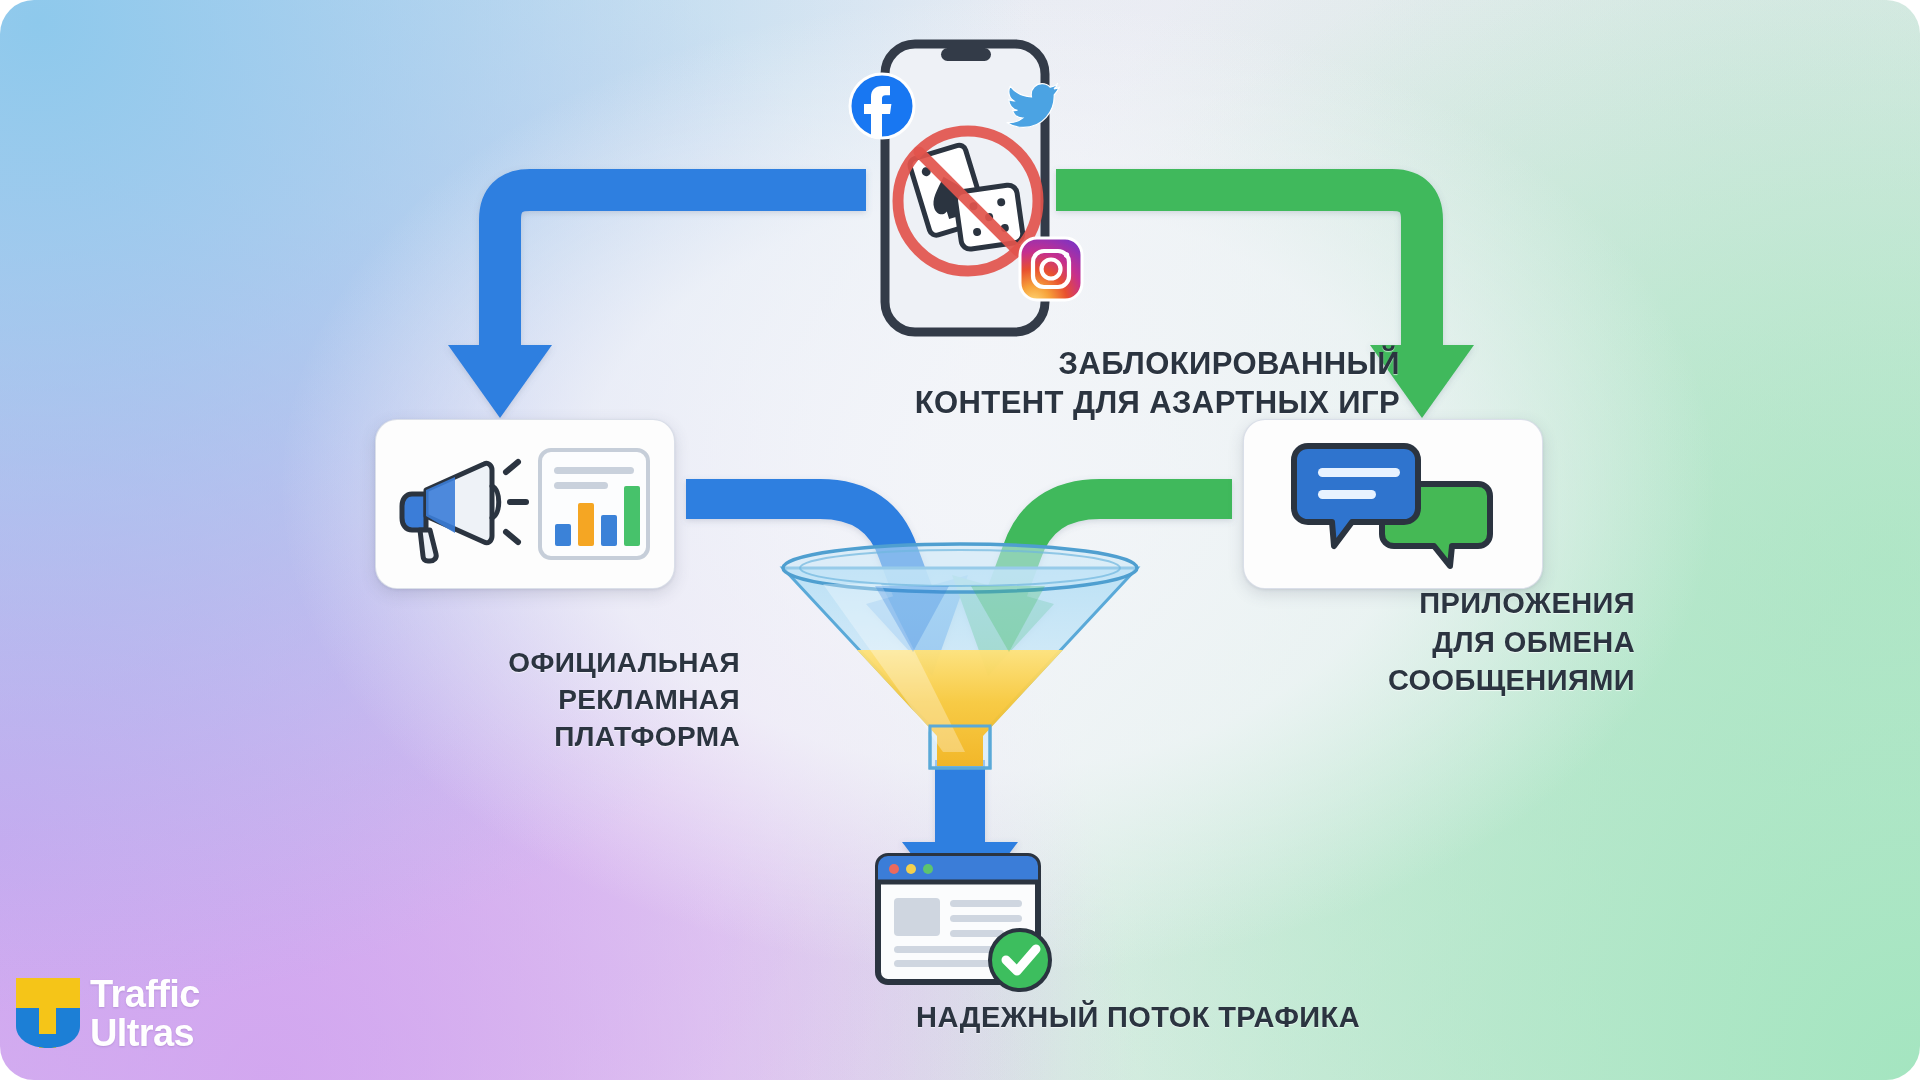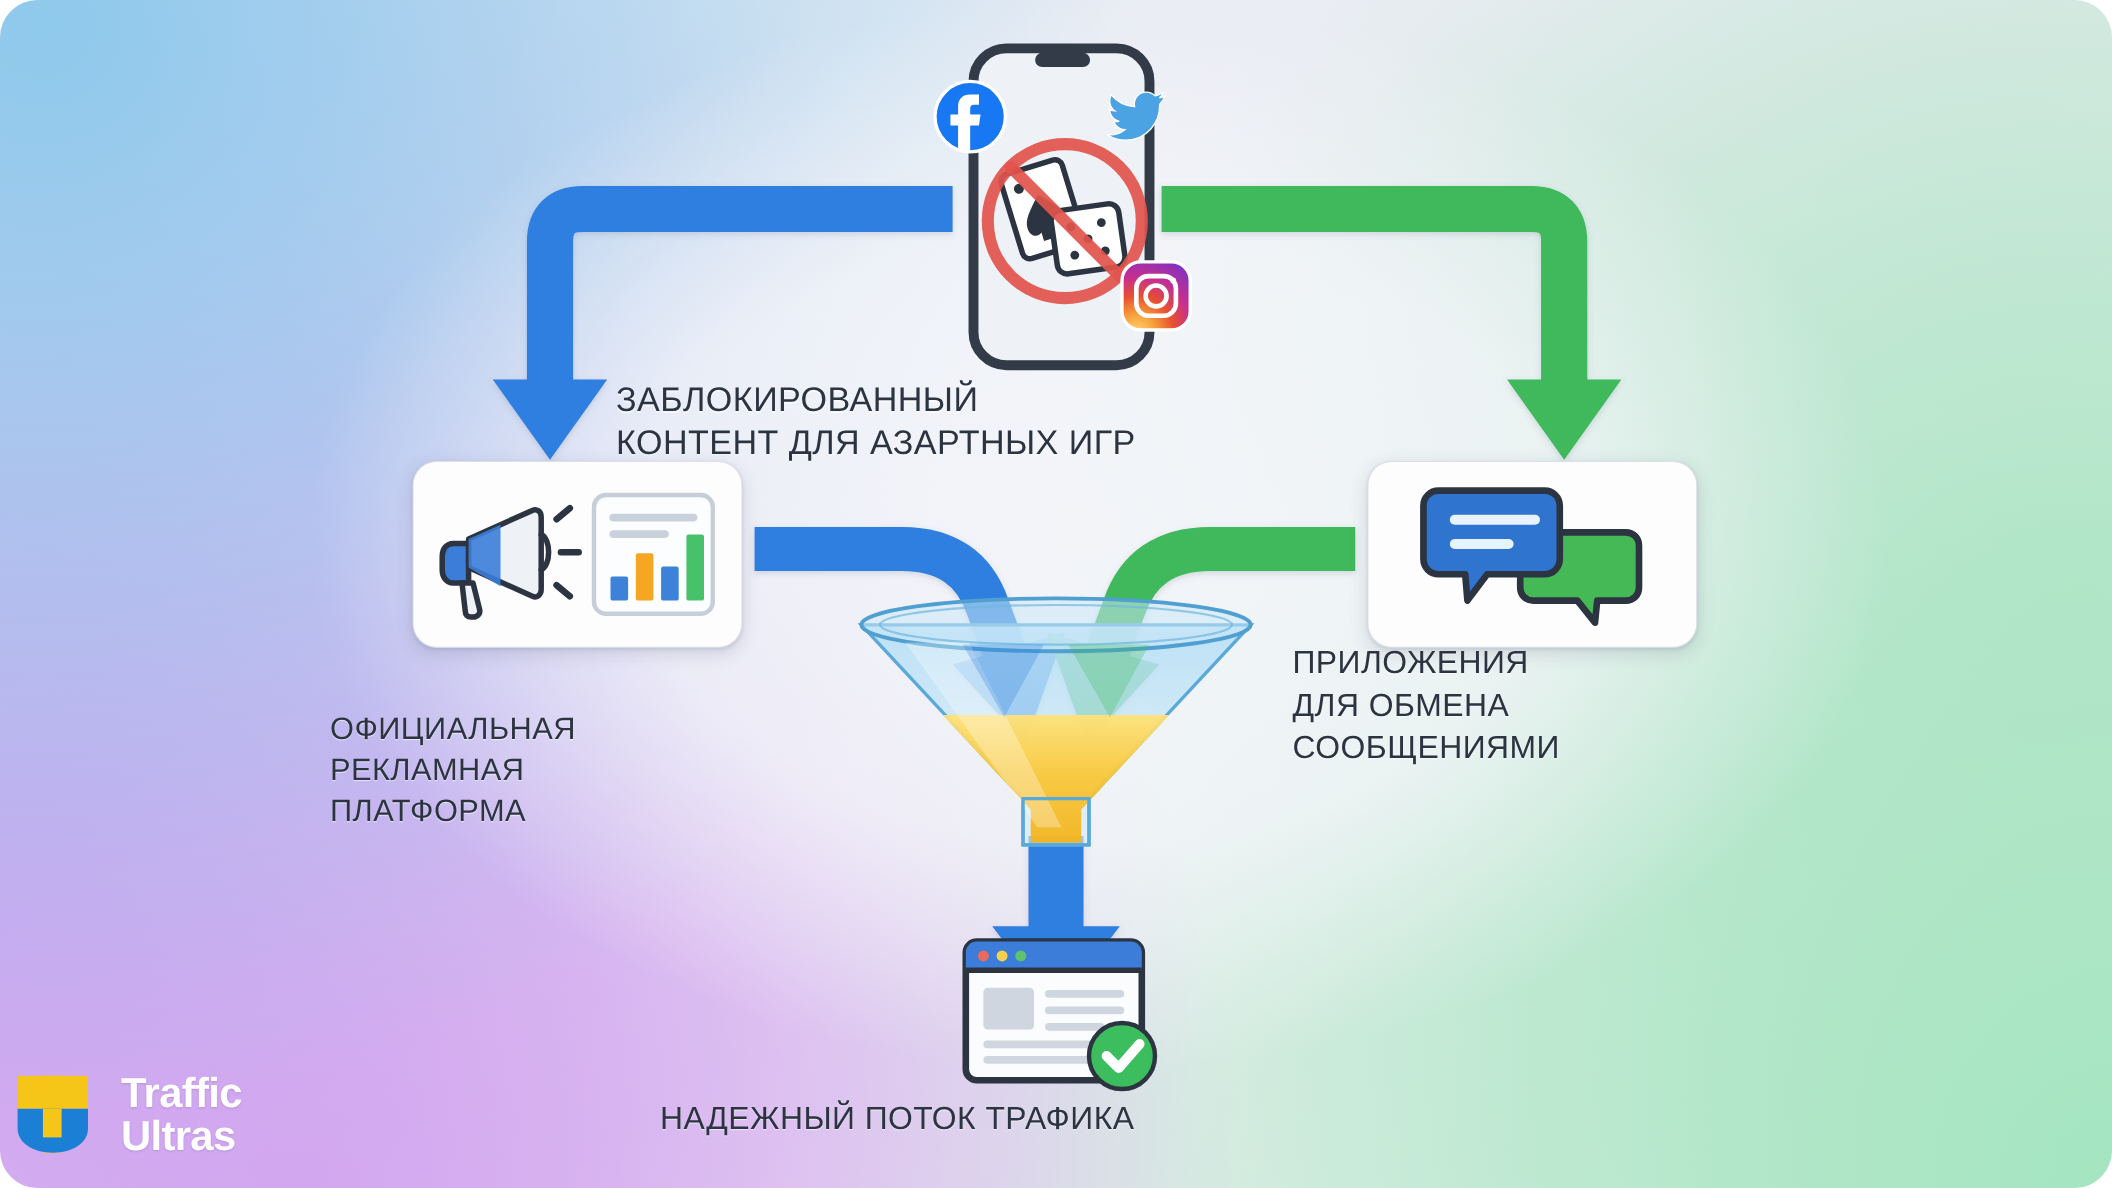--- a/index.html
+++ b/index.html
@@ -22,43 +22,43 @@
     position:absolute;left:0;top:0;width:100%;height:100%;
     background:radial-gradient(ellipse 48% 58% at 52% 45%, rgba(243,245,249,0.97) 0%, rgba(243,245,249,0.80) 45%, rgba(243,245,249,0) 78%);
     pointer-events:none;
   }
 
   .abs{position:absolute;}
   svg{display:block;overflow:visible;}
 
   
   .label{
-    position:absolute;text-align:left;
+    position:absolute;text-align:right;
     font-family:"Liberation Sans",sans-serif;
-    font-weight:normal;color:#2b3440;
+    font-weight:bold;color:#2b3440;
     letter-spacing:0.4px;line-height:1.18;
     text-shadow:0 1px 1px rgba(255,255,255,.65);
     white-space:pre-line;
   }
   #label-blocked{left:560px;top:345px;width:840px;font-size:31px;line-height:1.25;}
   #label-platform{left:300px;top:644px;width:440px;font-size:28px;line-height:1.33;}
   #label-messengers{left:1175px;top:584px;width:460px;font-size:29px;line-height:1.33;}
   #label-traffic{left:600px;top:1000px;width:760px;font-size:29px;}
 
   
   .card{
     position:absolute;background:#fdfdfd;border-radius:22px;
     box-shadow:0 5px 16px rgba(60,70,95,.16), 0 1px 3px rgba(60,70,95,.10);
     border:1px solid rgba(205,212,225,.75);
   }
   #card-left{left:375px;top:419px;width:298px;height:168px;}
   #card-right{left:1243px;top:419px;width:298px;height:168px;}
 
   
-  #logo{position:absolute;left:14px;top:975px;display:flex;align-items:center;gap:24px;}
+  #logo{position:absolute;left:14px;top:975px;display:flex;align-items:center;gap:4px;}
   #logo-text{
     font-family:"Liberation Sans",sans-serif;font-weight:bold;color:#ffffff;
     font-size:38px;line-height:1.02;letter-spacing:-0.6px;
     text-shadow:0 1px 2px rgba(90,60,130,.22);
   }
 </style>
 </head>
 <body>
 
 <div id="stage">

